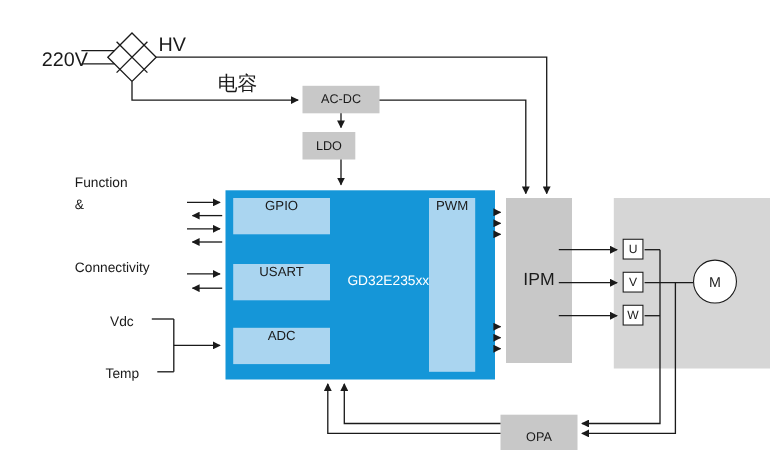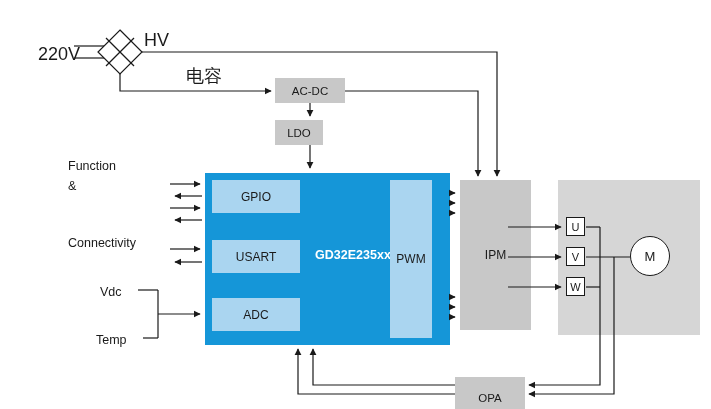--- a/index.html
+++ b/index.html
@@ -7,40 +7,40 @@
   body { font-family:"Liberation Sans","DejaVu Sans",sans-serif; color:#1a1a1a; }
   .canvas { position:relative; width:711px; height:409px; background:#ffffff; overflow:hidden; }
 
   .lbl { position:absolute; font-size:18px; color:#1a1a1a; white-space:nowrap; z-index:2; }
   .lbl-stack { position:absolute; font-size:12.5px; color:#1a1a1a; line-height:20px; z-index:2; }
 
   .block { position:absolute; display:flex; align-items:center; justify-content:center; z-index:1; }
   .gray  { background:var(--gray-fill,#c8c8c8); font-size:11.5px; color:#1a1a1a; }
   .mcu   { background:var(--mcu-fill,#1596d8); }
   .inner { position:absolute; background:var(--peripheral-fill,#aad5f0); font-size:12px; color:#1a1a1a;
-           display:flex; align-items:center; justify-content:center; }
+           display:flex; justify-content:center; }
   .mcu-title { position:absolute; left:95px; top:75px; width:106px; text-align:center;
-               color:#ffffff; font-weight:bold; font-size:12.5px; white-space:nowrap; }
+               color:#ffffff; font-weight:normal; font-size:12.5px; white-space:nowrap; }
   .motor-area { position:absolute; background:var(--motor-area-fill,#d6d6d6); z-index:1; }
   .phase { position:absolute; left:8px; width:19px; height:19px; background:#ffffff;
            border:1px solid #1a1a1a; display:flex; align-items:center; justify-content:center;
            font-size:11px; z-index:2; }
   .motor-circle { position:absolute; left:72px; top:56px; width:40px; height:40px; background:#ffffff;
                   border:1.5px solid #1a1a1a; border-radius:50%; display:flex; align-items:center;
                   justify-content:center; font-size:13px; z-index:2; }
   svg.wires { position:absolute; left:0; top:0; z-index:5; pointer-events:none; }
 </style>
 </head>
 <body>
 
 <div class="canvas">
 
   <div class="lbl" style="left:38px;top:44px">220V</div>
   <div class="lbl" style="left:144px;top:30px">HV</div>
-  <div class="lbl" style="left:186px;top:64px">电容</div>
+  <div class="lbl" style="left:198px;top:64px">电容</div>
 
   <div class="lbl-stack" style="left:68px;top:156px;width:104px">
     <div>Function</div>
     <div>&amp;</div>
   </div>
   <div class="lbl-stack" style="left:68px;top:233px;width:104px">Connectivity</div>
   <div class="lbl-stack" style="left:100px;top:282px;width:40px">Vdc</div>
   <div class="lbl-stack" style="left:96px;top:330px;width:44px">Temp</div>
 
   <div class="block gray" style="left:275px;top:78px;width:70px;height:25px">
@@ -59,21 +59,21 @@
     </div>
     <div class="inner" style="left:7px;top:67px;width:88px;height:33px">
       <span>USART</span>
     </div>
     <div class="mcu-title">GD32E235xx</div>
     <div class="inner" style="left:185px;top:7px;width:42px;height:158px">
       <span>PWM</span>
     </div>
   </div>
 
-  <div class="block gray" style="left:460px;top:180px;width:71px;height:150px;font-size:12px">
+  <div class="block gray" style="left:460px;top:180px;width:60px;height:150px;font-size:16px">
     <span>IPM</span>
   </div>
 
   <div class="motor-area" style="left:558px;top:180px;width:142px;height:155px">
     <div class="phase" style="top:37px">U</div>
     <div class="phase" style="top:67px">V</div>
     <div class="phase" style="top:97px">W</div>
     <div class="motor-circle">M</div>
   </div>
 

